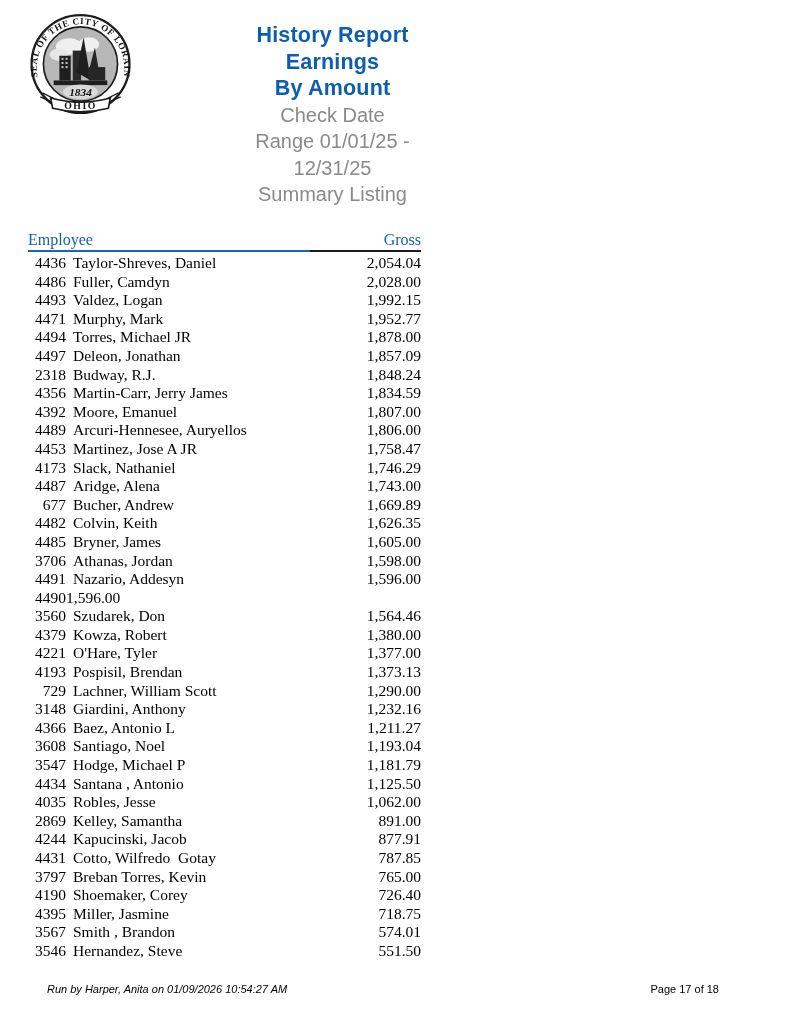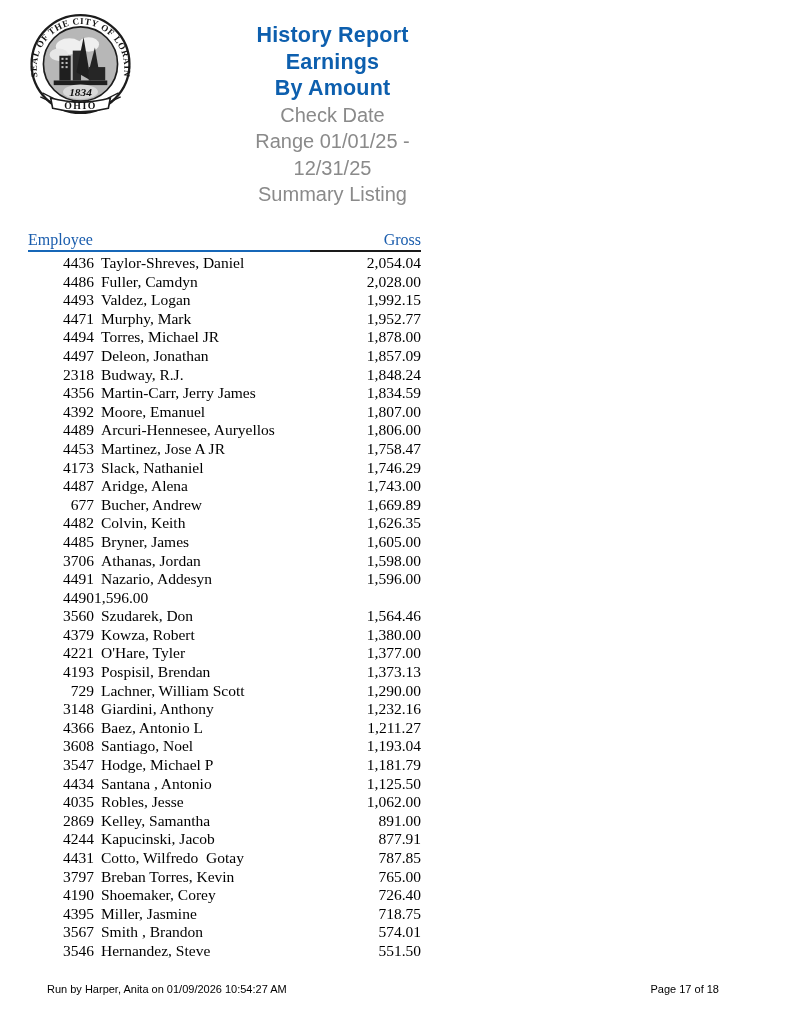--- a/index.html
+++ b/index.html
@@ -65,36 +65,35 @@
   }
   .rule-employee { width: 282px; height: 2px; background: #1667b8; }
   .rule-gross   { width: 111px; height: 2px; background: #1a1a1a; }
   .tbody { margin-top: 2px; }
   .trow {
     display: flex;
     height: 18.6px;
     line-height: 18.6px;
     font-size: 15.5px;
     color: #000000;
-    margin-left: 28px;
   }
   .tid   { width: 38px; text-align: right; white-space: pre; }
   .tname { margin-left: 7px; flex: 1; white-space: pre; overflow: hidden; font-family: Liberation Serif, serif; }
   .tgross { text-align: right; white-space: pre; }
 
   
   .footer-left, .footer-right {
     position: absolute;
     top: 983px;
     font-family: "Liberation Sans", sans-serif;
     font-size: 11px;
     color: #000000;
     white-space: pre;
   }
-  .footer-left { left: 47px; }
+  .footer-left { left: 47px; font-style: italic; }
   .footer-right { right: 72px; }
 </style>
 </head>
 <body>
 
 <div class="page">
 
   <svg class="seal" viewBox="0 0 100 100" aria-hidden="true">
     <circle cx="50" cy="50" r="47.5" fill="#ffffff" stroke="#1c1c1c" stroke-width="2.2"></circle>
     <circle cx="50" cy="50" r="36" fill="#b7b7b7" stroke="#1c1c1c" stroke-width="1.6"></circle>

